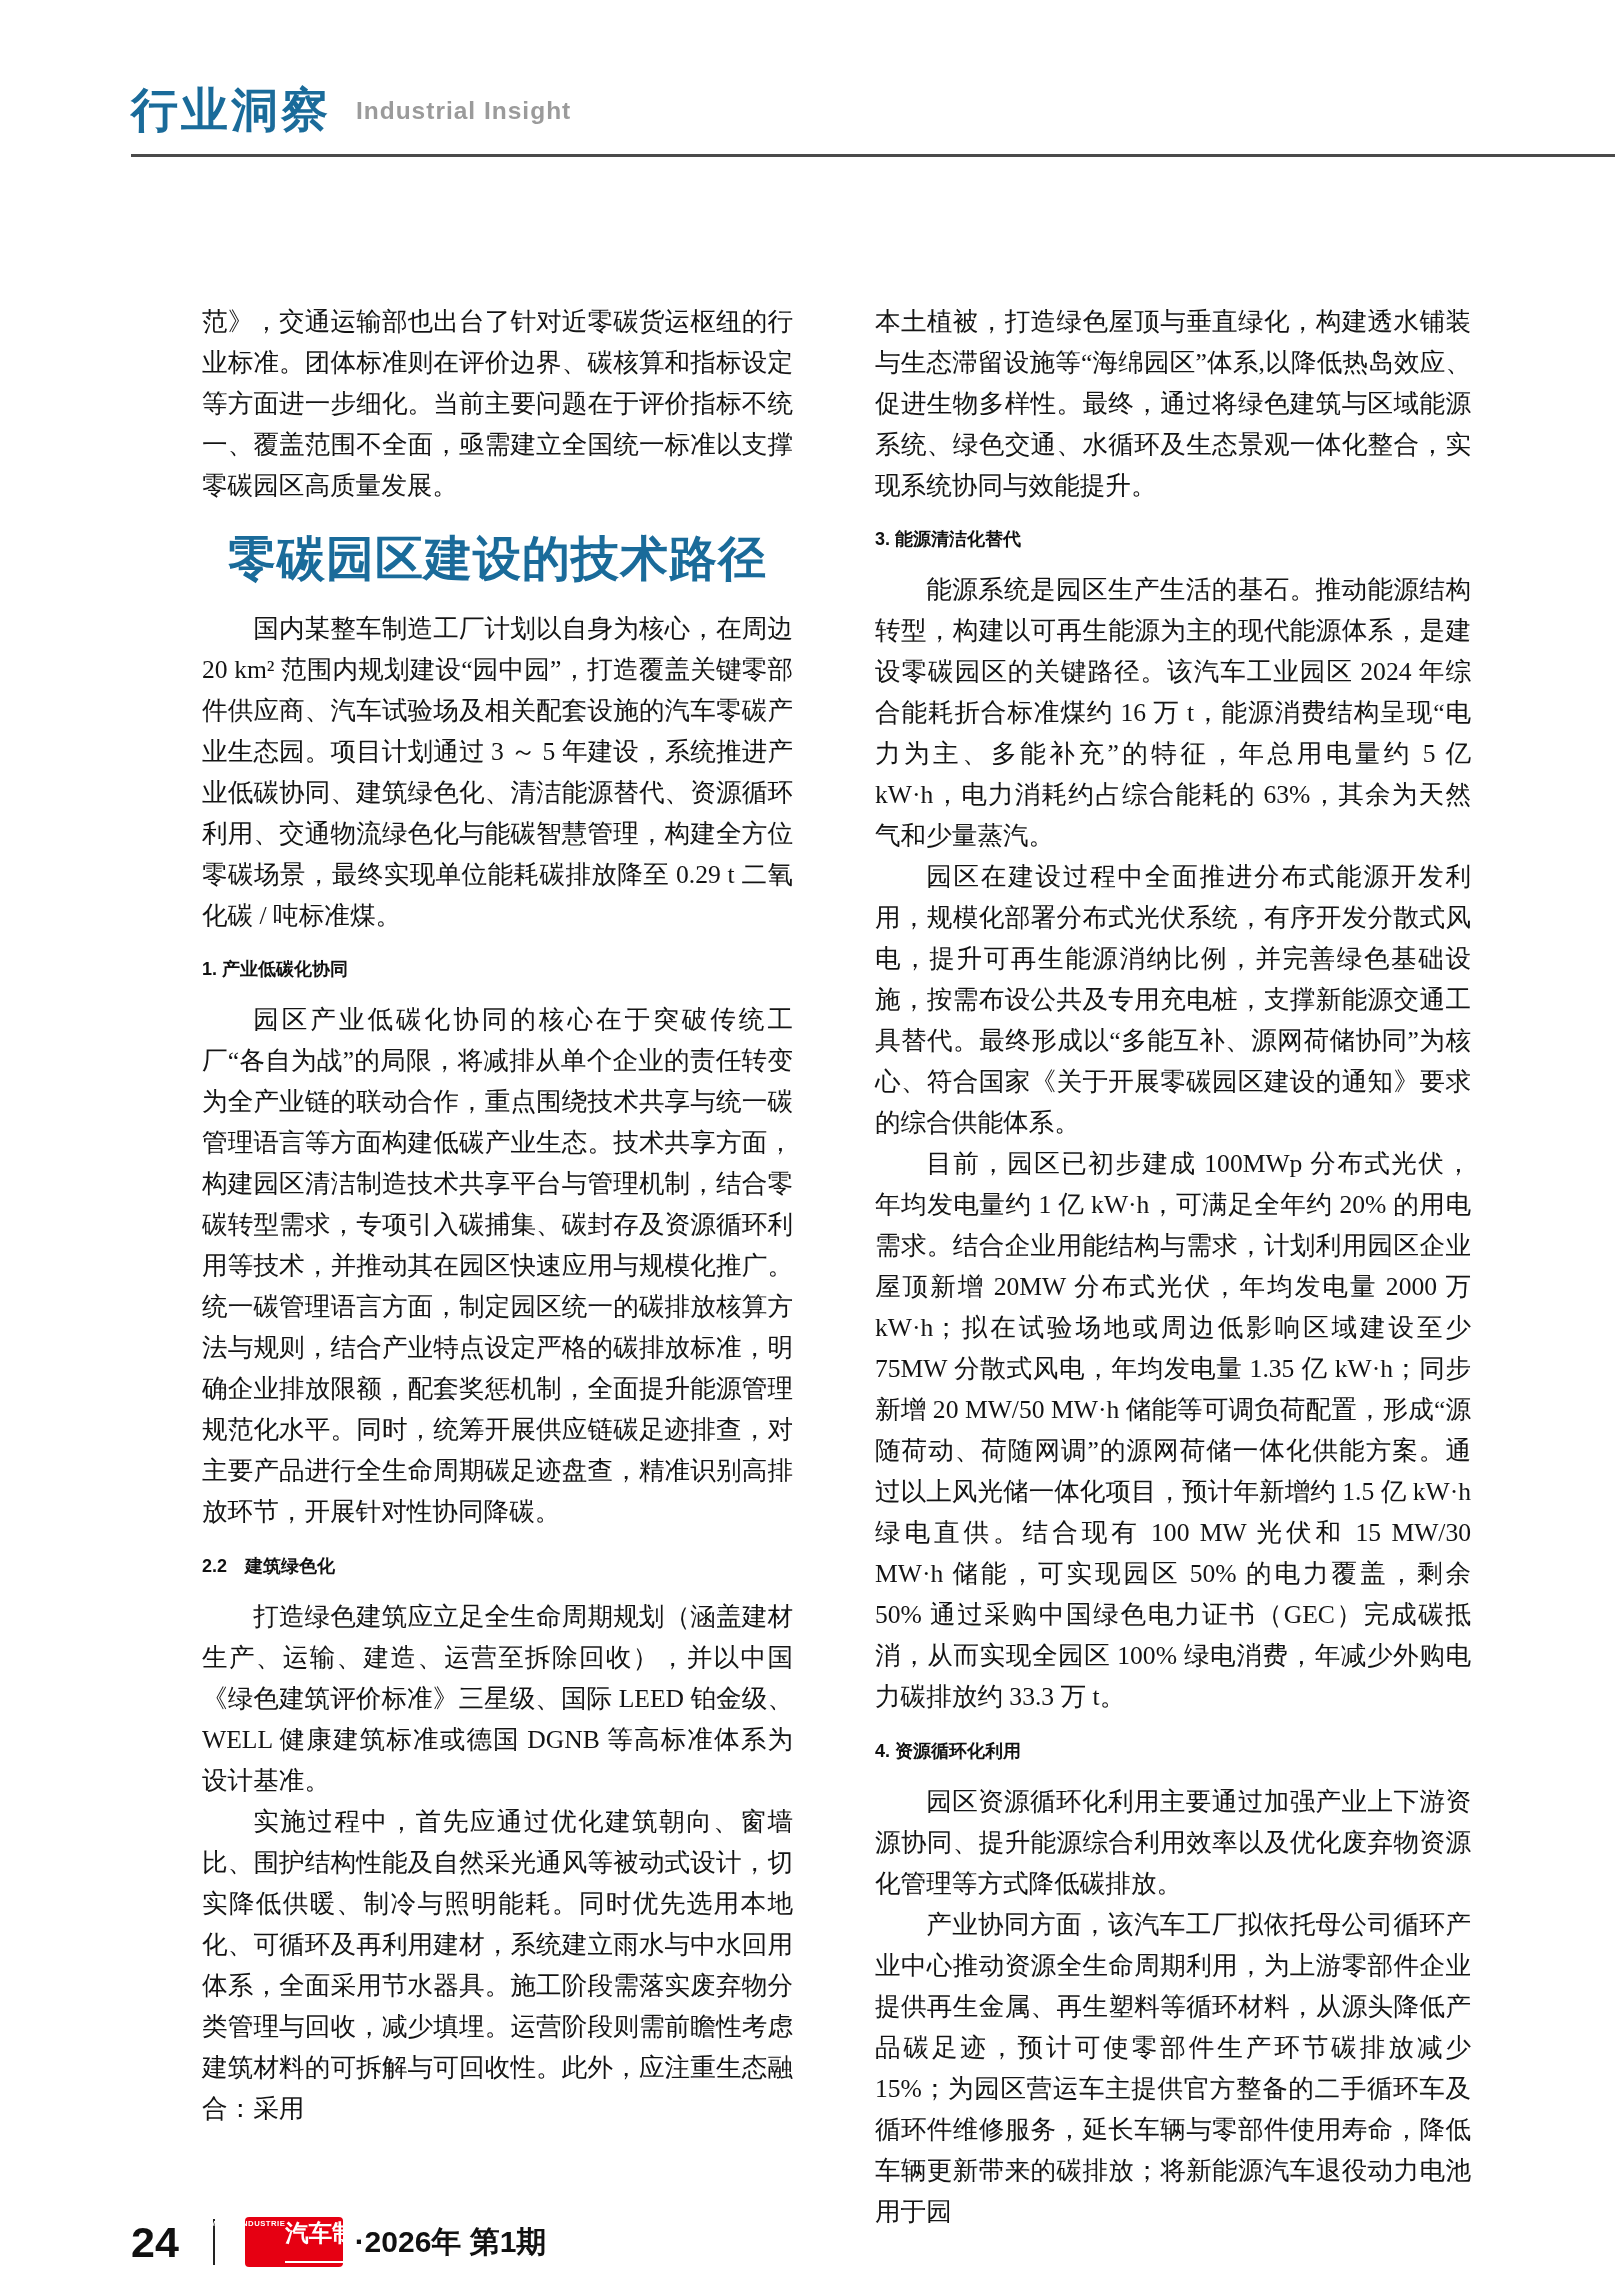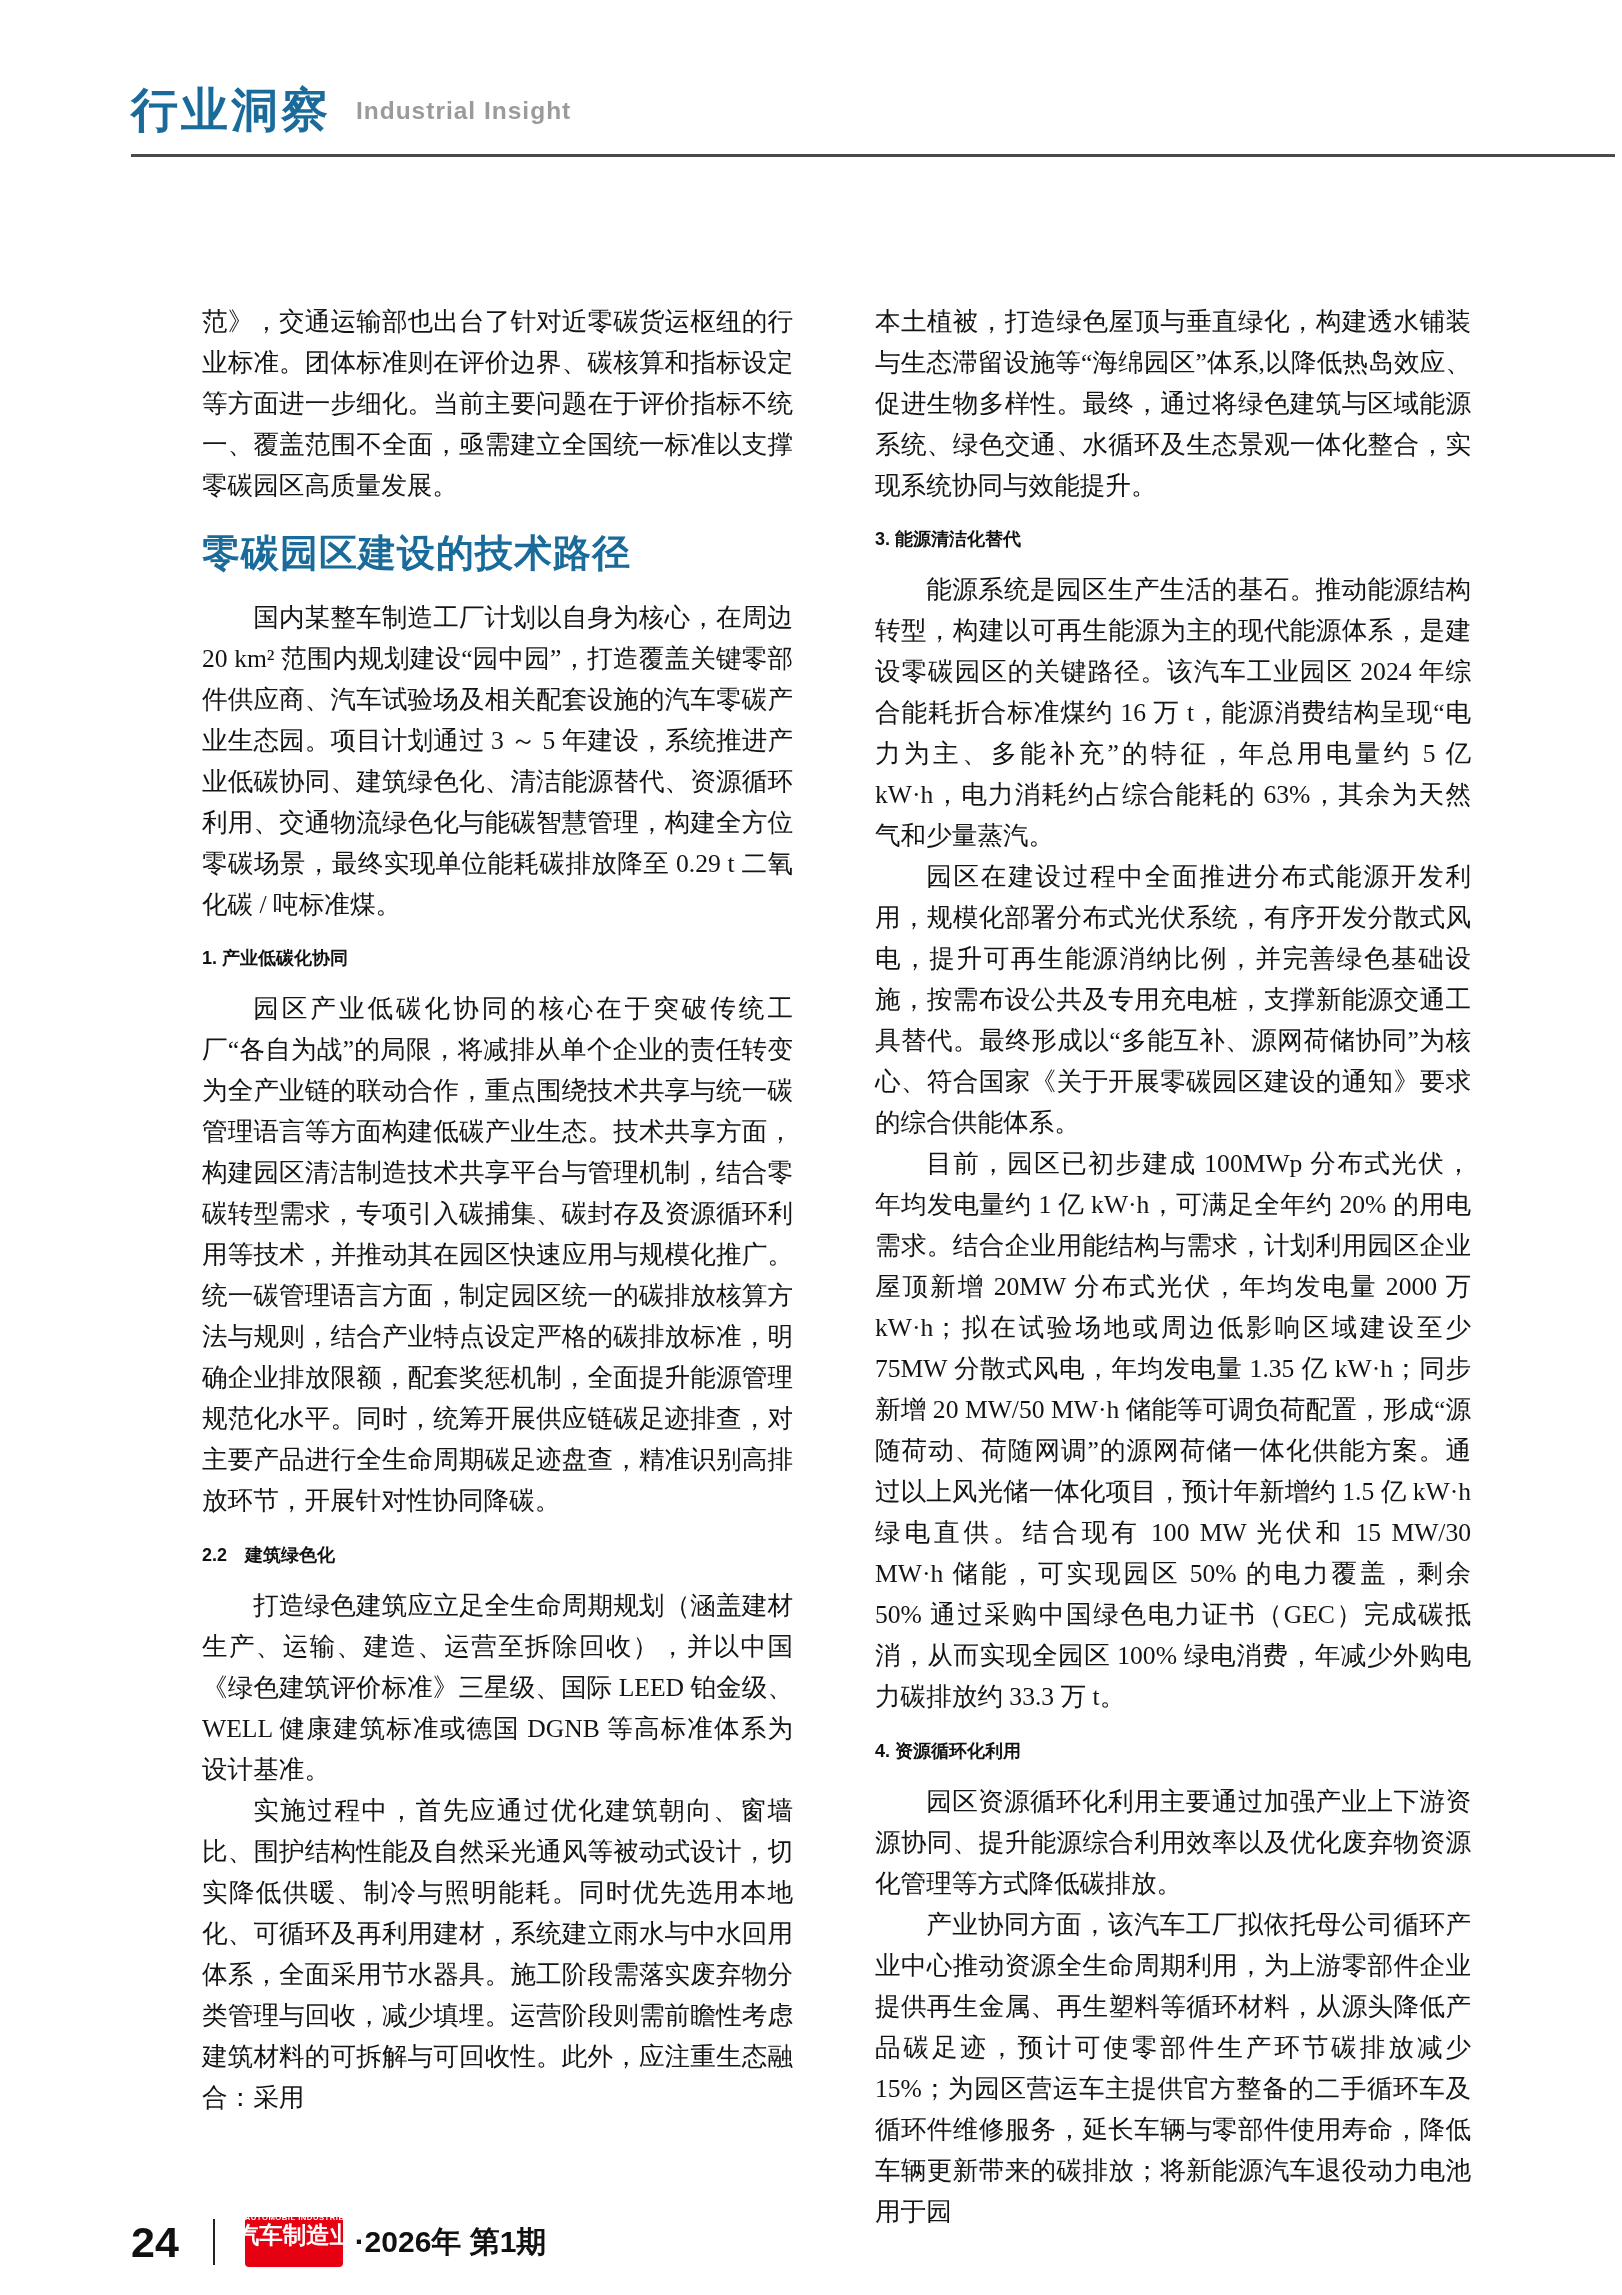--- a/index.html
+++ b/index.html
@@ -58,27 +58,27 @@
   }
   .col-left  { left: 202px;  width: 591px; }
   .col-right { left: 875px; width: 596px; }
 
   .para { margin: 0; text-indent: 2em; }
   .para.cont { text-indent: 0; }
 
   .bighead {
     font-family: "Liberation Sans", "DejaVu Sans", sans-serif;
     font-weight: 800;
-    font-size: 38px;
+    font-size: 48px;
     line-height: 1.1;
     color: #1a6b9a;
     letter-spacing: 1px;
     margin: 26.6px 0 22.5px 0;
     text-indent: 0;
-    text-align: left;
+    text-align: center;
   }
   .subhead {
     font-family: "Liberation Sans", "DejaVu Sans", sans-serif;
     font-weight: 700;
     font-size: 18px;
     line-height: 41px;
     margin: 13.3px 0 9.2px 0;
     text-indent: 0;
     text-align: left;
     color: #111;
@@ -105,22 +105,21 @@
     background: #222;
     margin-left: 34px;
     margin-right: 30px;
   }
   .logo {
     background: #e60012;
     border-radius: 4.1px;
     width: 98px;
     height: 50px;
     display: flex;
-    flex-direction: column;
-    align-items: center;
+    flex-direction: row;
     justify-content: center;
     box-sizing: border-box;
     padding: 3.1px 4.1px 4.1px 4.1px;
   }
   .logo-top {
     font-family: "Liberation Sans", "DejaVu Sans", sans-serif;
     font-weight: 700;
     font-size: 7.7px;
     color: #ffffff;
     letter-spacing: 0.5px;

